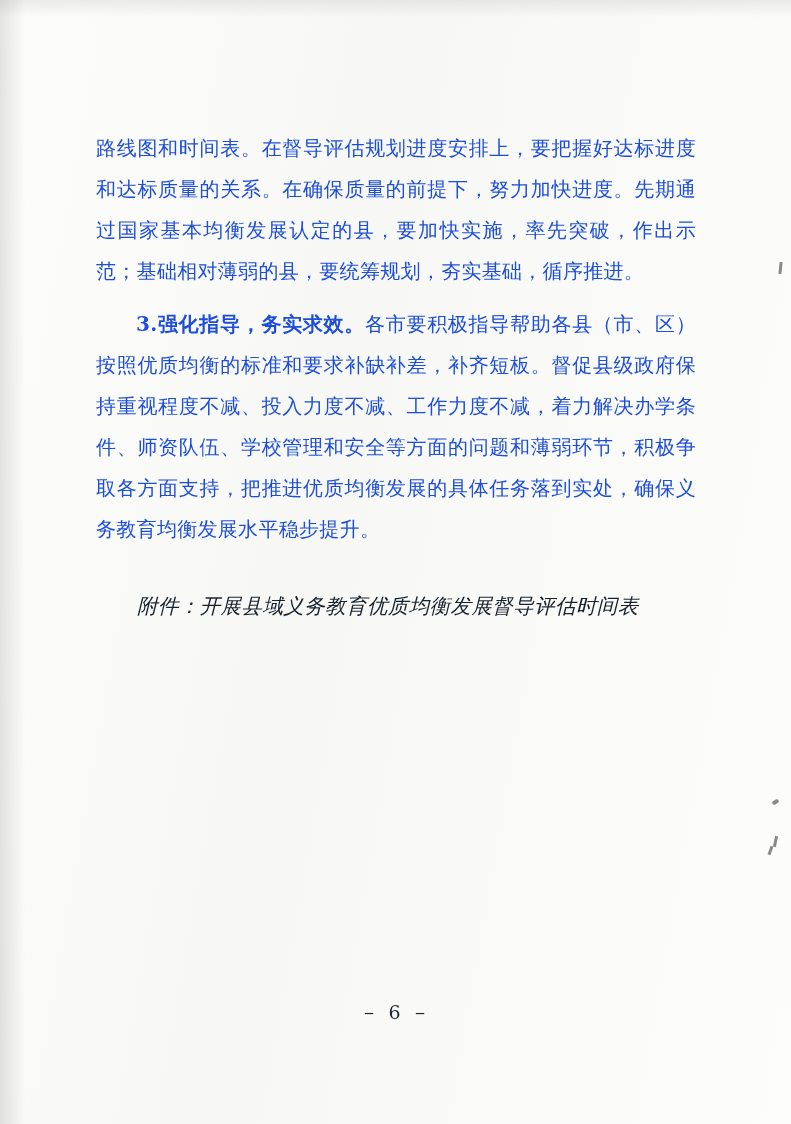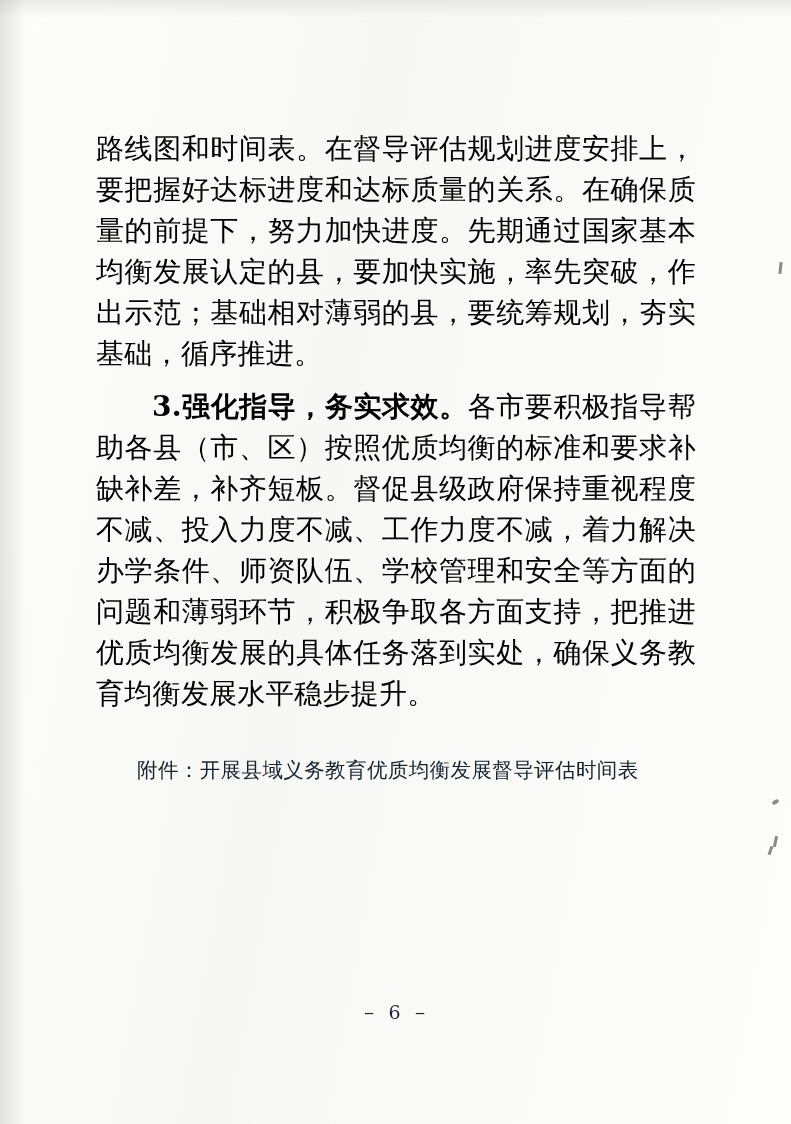--- a/index.html
+++ b/index.html
@@ -27,23 +27,23 @@
       linear-gradient(100deg, rgba(245,245,240,0.0) 0%, rgba(236,238,233,0.35) 40%, rgba(250,250,248,0.0) 100%);
     pointer-events: none;
   }
   .content {
     position: absolute;
     left: 96px;
     top: 128px;
     width: 600px;
   }
   .para {
-    font-size: 28px;
+    font-size: 20px;
     line-height: 41px;
-    color: #000000;
+    color: #1d4ed8;
     text-align: justify;
     text-justify: inter-ideograph;
     letter-spacing: 0.3px;
     margin: 0;
     font-family: "DejaVu Serif", serif;
   }
   .para.indent {
     text-indent: 2em;
   }
   .para + .para {
@@ -54,20 +54,21 @@
     font-weight: bold;
   }
 
   .attachment {
     margin-top: 36px;
     font-size: 20.5px;
     line-height: 41px;
     color: #16222e;
     text-indent: 2em;
     letter-spacing: 0.4px;
+    font-style: italic;
   }
 
   .page-number {
     position: absolute;
     left: 0;
     right: 0;
     top: 1000px;
     text-align: center;
     font-size: 19px;
     color: #1b2630;

